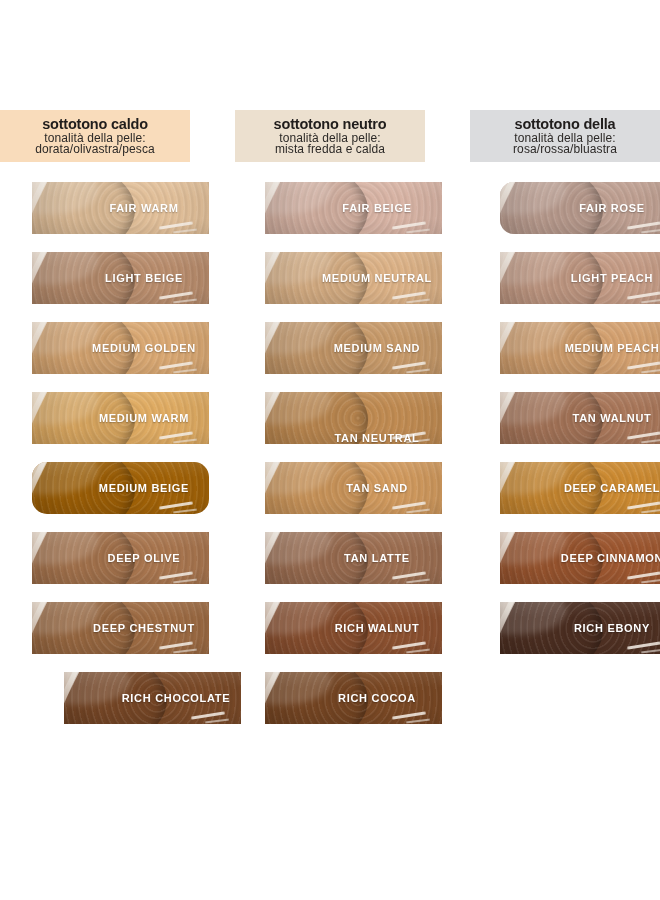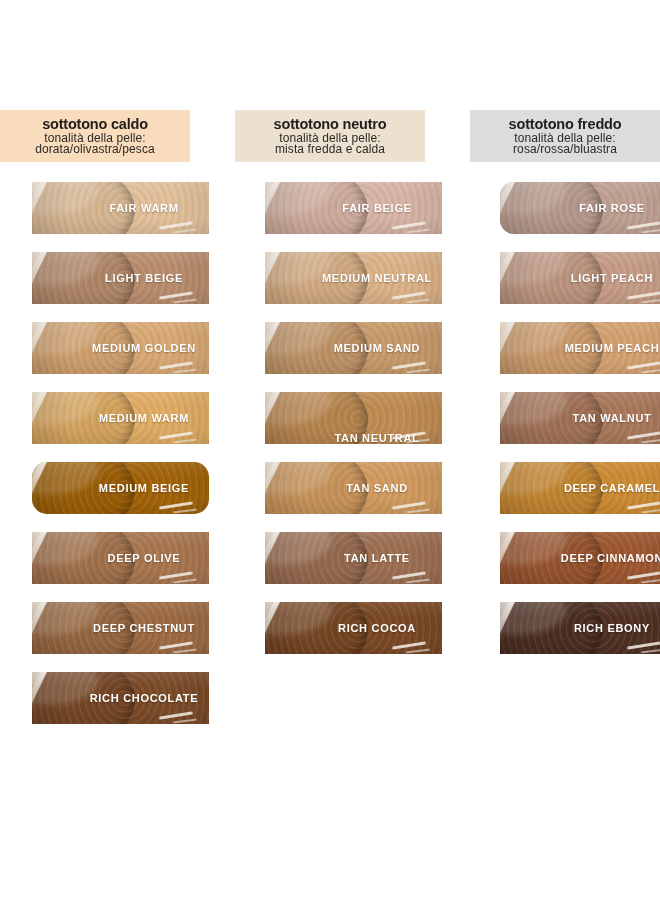--- a/index.html
+++ b/index.html
@@ -287,21 +287,21 @@
           <div class="crescent"></div>
           <div class="rings"></div>
           <div class="lobe"></div>
           <div class="streak"></div>
           <div class="streak2"></div>
           <div class="whisk"></div>
           <div class="whisk b"></div>
           <div class="vig"></div>
           <span class="label">DEEP CHESTNUT</span>
         </div>
-        <div class="swatch" style="background: rgb(123, 74, 40);">
+        <div class="swatch" style="background: rgb(123, 74, 40); margin-left: 32px;">
           <div class="paint"></div>
           <div class="crescent"></div>
           <div class="rings"></div>
           <div class="lobe"></div>
           <div class="streak"></div>
           <div class="streak2"></div>
           <div class="whisk"></div>
           <div class="whisk b"></div>
           <div class="vig"></div>
           <span class="label">RICH CHOCOLATE</span>
@@ -381,38 +381,50 @@
           <div class="crescent"></div>
           <div class="rings"></div>
           <div class="lobe"></div>
           <div class="streak"></div>
           <div class="streak2"></div>
           <div class="whisk"></div>
           <div class="whisk b"></div>
           <div class="vig"></div>
           <span class="label">TAN LATTE</span>
         </div>
+        <div class="swatch" style="background: rgb(140, 81, 48);">
+          <div class="paint"></div>
+          <div class="crescent"></div>
+          <div class="rings"></div>
+          <div class="lobe"></div>
+          <div class="streak"></div>
+          <div class="streak2"></div>
+          <div class="whisk"></div>
+          <div class="whisk b"></div>
+          <div class="vig"></div>
+          <span class="label">RICH WALNUT</span>
+        </div>
         <div class="swatch" style="background: rgb(122, 72, 36);">
           <div class="paint"></div>
           <div class="crescent"></div>
           <div class="rings"></div>
           <div class="lobe"></div>
           <div class="streak"></div>
           <div class="streak2"></div>
           <div class="whisk"></div>
           <div class="whisk b"></div>
           <div class="vig"></div>
           <span class="label">RICH COCOA</span>
         </div>
       </div>
   </div>
 
   <div class="col col-3">
     <div class="header-band" style="background: rgb(219, 220, 222);">
-      <span class="header-title">sottotono freddo</span>
+      <span class="header-title">sottotono della</span>
       <span class="header-sub">tonalità della pelle:</span>
       <span class="header-sub">rosa/rossa/bluastra</span>
     </div>
     <div class="swatch-list">
         <div class="swatch" style="background: rgb(191, 160, 146); border-radius: 14px;">
           <div class="paint"></div>
           <div class="crescent"></div>
           <div class="rings"></div>
           <div class="lobe"></div>
           <div class="streak"></div>

